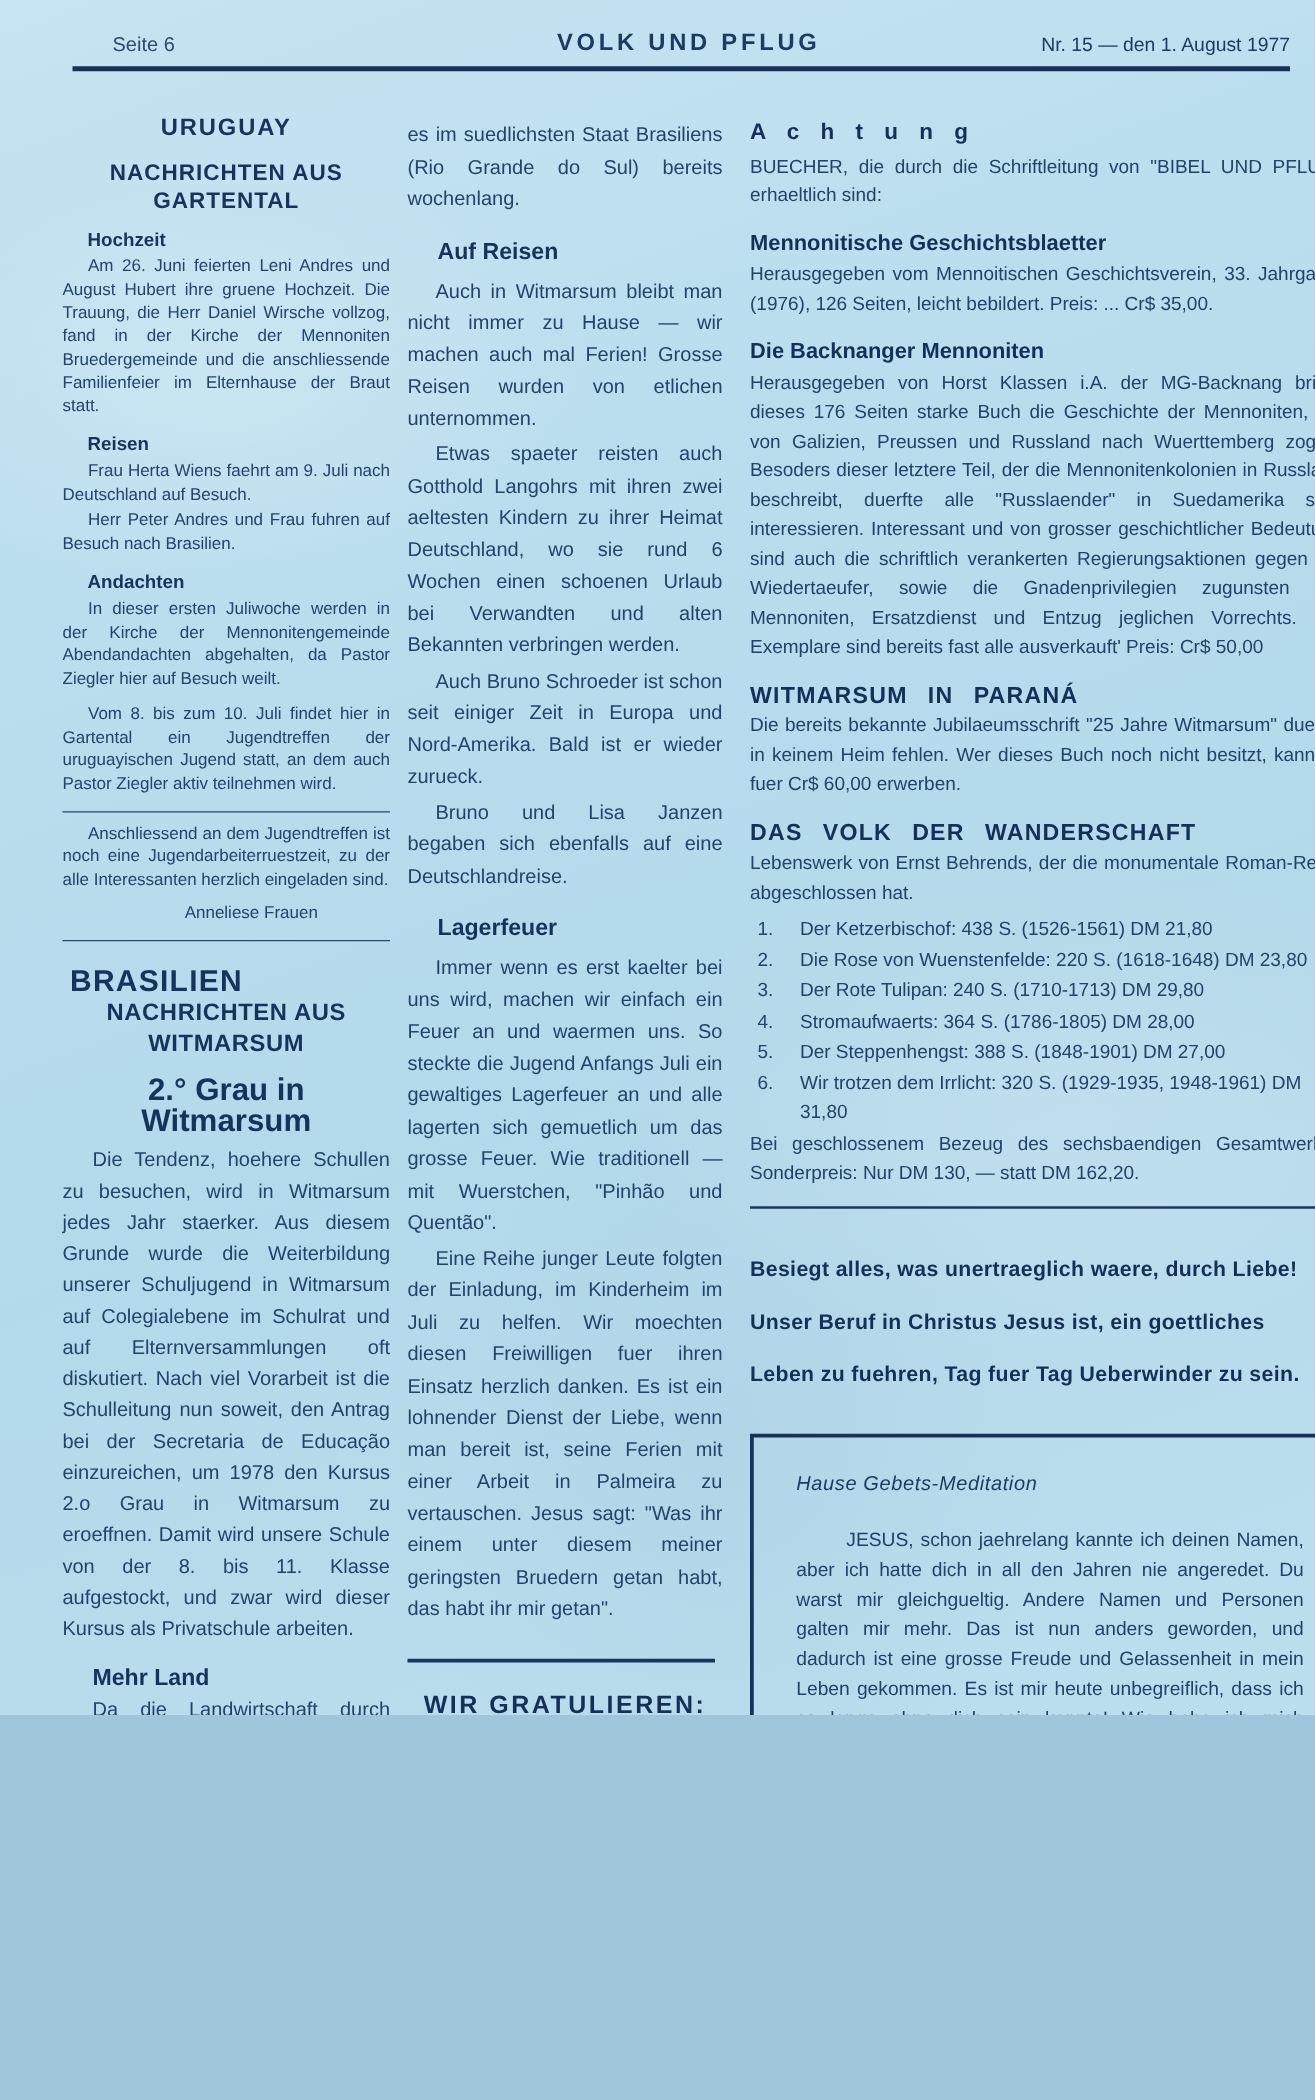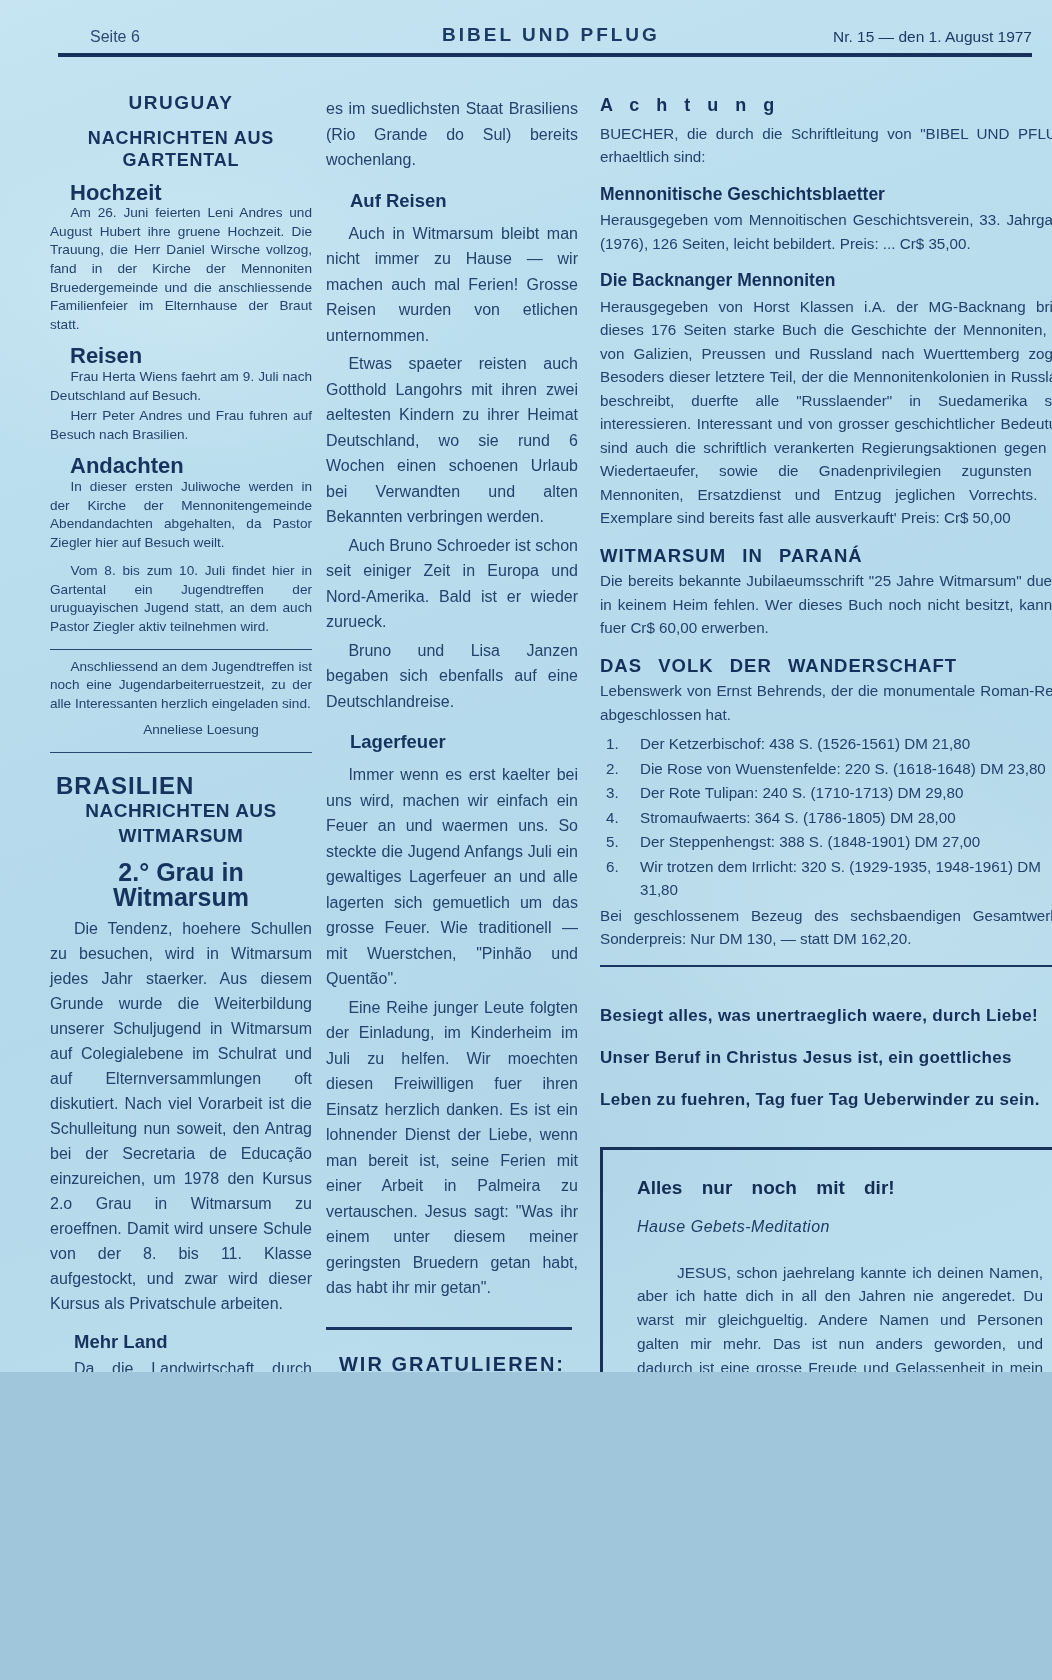--- a/index.html
+++ b/index.html
@@ -44,21 +44,21 @@
   .col2{width:252px;flex:none;margin-left:10px;}
   .col3{width:474px;flex:none;margin-left:22px;}
 
   p{margin:0;}
   .just{text-align:justify;text-justify:inter-word;}
 
   
   .col1{font-size:13.6px;line-height:18.6px;color:#23436d;}
   .c1-region{font-size:19px;font-weight:bold;text-align:center;letter-spacing:1.5px;color:#16335d;margin-top:16px;}
   .c1-title{font-size:18px;font-weight:bold;text-align:center;letter-spacing:.8px;color:#16335d;line-height:22px;margin-top:14px;}
-  .c1-sub{font-size:22px;font-weight:bold;color:#16335d;margin:13px 0 2px 20px;}
+  .c1-sub{font-size:15px;font-weight:bold;color:#16335d;margin:13px 0 2px 20px;}
   .col1 p{text-indent:1.5em;margin-bottom:2px;}
   .sig{text-align:center;text-indent:0 !important;margin:8px 0 4px 40px;}
   .rule-thin{border:none;border-top:1.5px solid #26476f;margin:12px 0 8px 0;}
   .c1-lower{font-size:16px;line-height:25px;margin-top:6px;}
   .c1-lower .c1-sub{font-size:18.5px;margin-left:24px;}
   .c1-brasil1{font-size:24px;font-weight:bold;letter-spacing:1px;color:#16335d;margin:20px 0 0 6px;}
   .c1-brasil2{font-size:19px;font-weight:bold;letter-spacing:.5px;color:#16335d;text-align:center;line-height:25px;}
   .c1-grau{font-size:25px;font-weight:bold;color:#16335d;text-align:center;margin:12px 0 6px 0;}
 
   
@@ -94,21 +94,21 @@
   .medbox p{font-size:15.4px;line-height:23.8px;text-align:justify;margin-bottom:2px;}
   .medbox p.ind{text-indent:2.6em;}
 </style>
 </head>
 <body>
 
 <div class="page">
 
   <div class="masthead">
     <div class="left">Seite 6</div>
-    <div class="center">BIBEL UND PFLUG</div>
+    <div class="center">VOLK UND PFLUG</div>
     <div class="right">Nr. 15 — den 1. August 1977</div>
   </div>
 
   <div class="columns">
 
     <div class="col1">
       <div class="c1-region">URUGUAY</div>
       <div class="c1-title">
         <span>NACHRICHTEN AUS</span><br>
         <span>GARTENTAL</span>
@@ -119,21 +119,21 @@
 
       <div class="c1-sub">Reisen</div>
       <p class="just">Frau Herta Wiens faehrt am 9. Juli nach Deutschland auf Besuch.</p>
       <p class="just">Herr Peter Andres und Frau fuhren auf Besuch nach Brasilien.</p>
 
       <div class="c1-sub">Andachten</div>
       <p class="just">In dieser ersten Juliwoche werden in der Kirche der Mennonitengemeinde Abendandachten abgehalten, da Pastor Ziegler hier auf Besuch weilt.</p>
       <p class="just" style="margin-top:10px;">Vom 8. bis zum 10. Juli findet hier in Gartental ein Jugendtreffen der uruguayischen Jugend statt, an dem auch Pastor Ziegler aktiv teilnehmen wird.</p>
       <hr class="rule-thin">
       <p class="just">Anschliessend an dem Jugendtreffen ist noch eine Jugendarbeiterruestzeit, zu der alle Interessanten herzlich eingeladen sind.</p>
-      <p class="sig">Anneliese Loesung</p>
+      <p class="sig">Anneliese Frauen</p>
       <hr class="rule-thin">
 
       <div class="c1-lower">
         <div class="c1-brasil1">BRASILIEN</div>
         <div class="c1-brasil2">
           <span>NACHRICHTEN AUS</span><br>
           <span>WITMARSUM</span>
         </div>
         <div class="c1-grau">2.° Grau in Witmarsum</div>
         <p class="just">Die Tendenz, hoehere Schullen zu besuchen, wird in Witmarsum jedes Jahr staerker. Aus diesem Grunde wurde die Weiterbildung unserer Schuljugend in Witmarsum auf Colegialebene im Schulrat und auf Elternversammlungen oft diskutiert. Nach viel Vorarbeit ist die Schulleitung nun soweit, den Antrag bei der Secretaria de Educação einzureichen, um 1978 den Kursus 2.o Grau in Witmarsum zu eroeffnen. Damit wird unsere Schule von der 8. bis 11. Klasse aufgestockt, und zwar wird dieser Kursus als Privatschule arbeiten.</p>
@@ -214,21 +214,20 @@
 
       <div class="c3-slogan-wrap">
         <div class="c3-slogan">
           <span>Besiegt alles, was unertraeglich waere, durch Liebe!</span><br>
           <span>Unser Beruf in Christus Jesus ist, ein goettliches</span><br>
           <span>Leben zu fuehren, Tag fuer Tag Ueberwinder zu sein.</span>
         </div>
       </div>
 
       <div class="medbox">
-        <div class="medbox-title">Alles nur noch mit dir!</div>
         <div class="medbox-subtitle">Hause Gebets-Meditation</div>
         <p class="ind">JESUS, schon jaehrelang kannte ich deinen Namen, aber ich hatte dich in all den Jahren nie angeredet. Du warst mir gleichgueltig. Andere Namen und Personen galten mir mehr. Das ist nun anders geworden, und dadurch ist eine grosse Freude und Gelassenheit in mein Leben gekommen. Es ist mir heute unbegreiflich, dass ich so lange ohne dich sein konnte! Wie habe ich mich abgequaelt mit meinen Problemen und nach Auswegen zu ihrer Loesung gesucht! Es waren alles Sackgassen — Sackgassen der Selbstbemitleidung, der Luegen, des Alkohols, der Drogen und Selbstvorwuerfe. Jeder Tag wurde dadurch zu einem Stueck unbewaeltigter Vergangenheit; er war ein unbereinigtes Konto von Schuld — nicht nur Menschen gegenueber! Schliesslich hast du, Jesus, ja am Kreuz fuer alle Menschenschuld gebuesst! Ich aber habe das missachtet. Das war meine groesste Suende!</p>
         <p class="ind">Ich habe mit dir ueber das alles gesprochen und dir vollen Einblick in mein verkorkstes Leben gegeben. Du hast mir vergegeben und gesagt: "Fange neu an zu leben, aber diesmal mit mir!" Ich bin dieser Aufforderung gefolgt und kann dir nur immer wieder danken, danken! Die Welt und meine Lebensumstaende sind nicht anders geworden. Aber ich bin anders geworden — durch dich, Jesus. Du hast mich zu einem neuen Menschen gemacht. Nun haben die Probleme einen anderen Stellenwert und werden bewaeltigt. Ich bin oft erstaunt, wie du das schaffst!</p>
 
       </div>
 
     </div>
 
   </div>
 </div>

